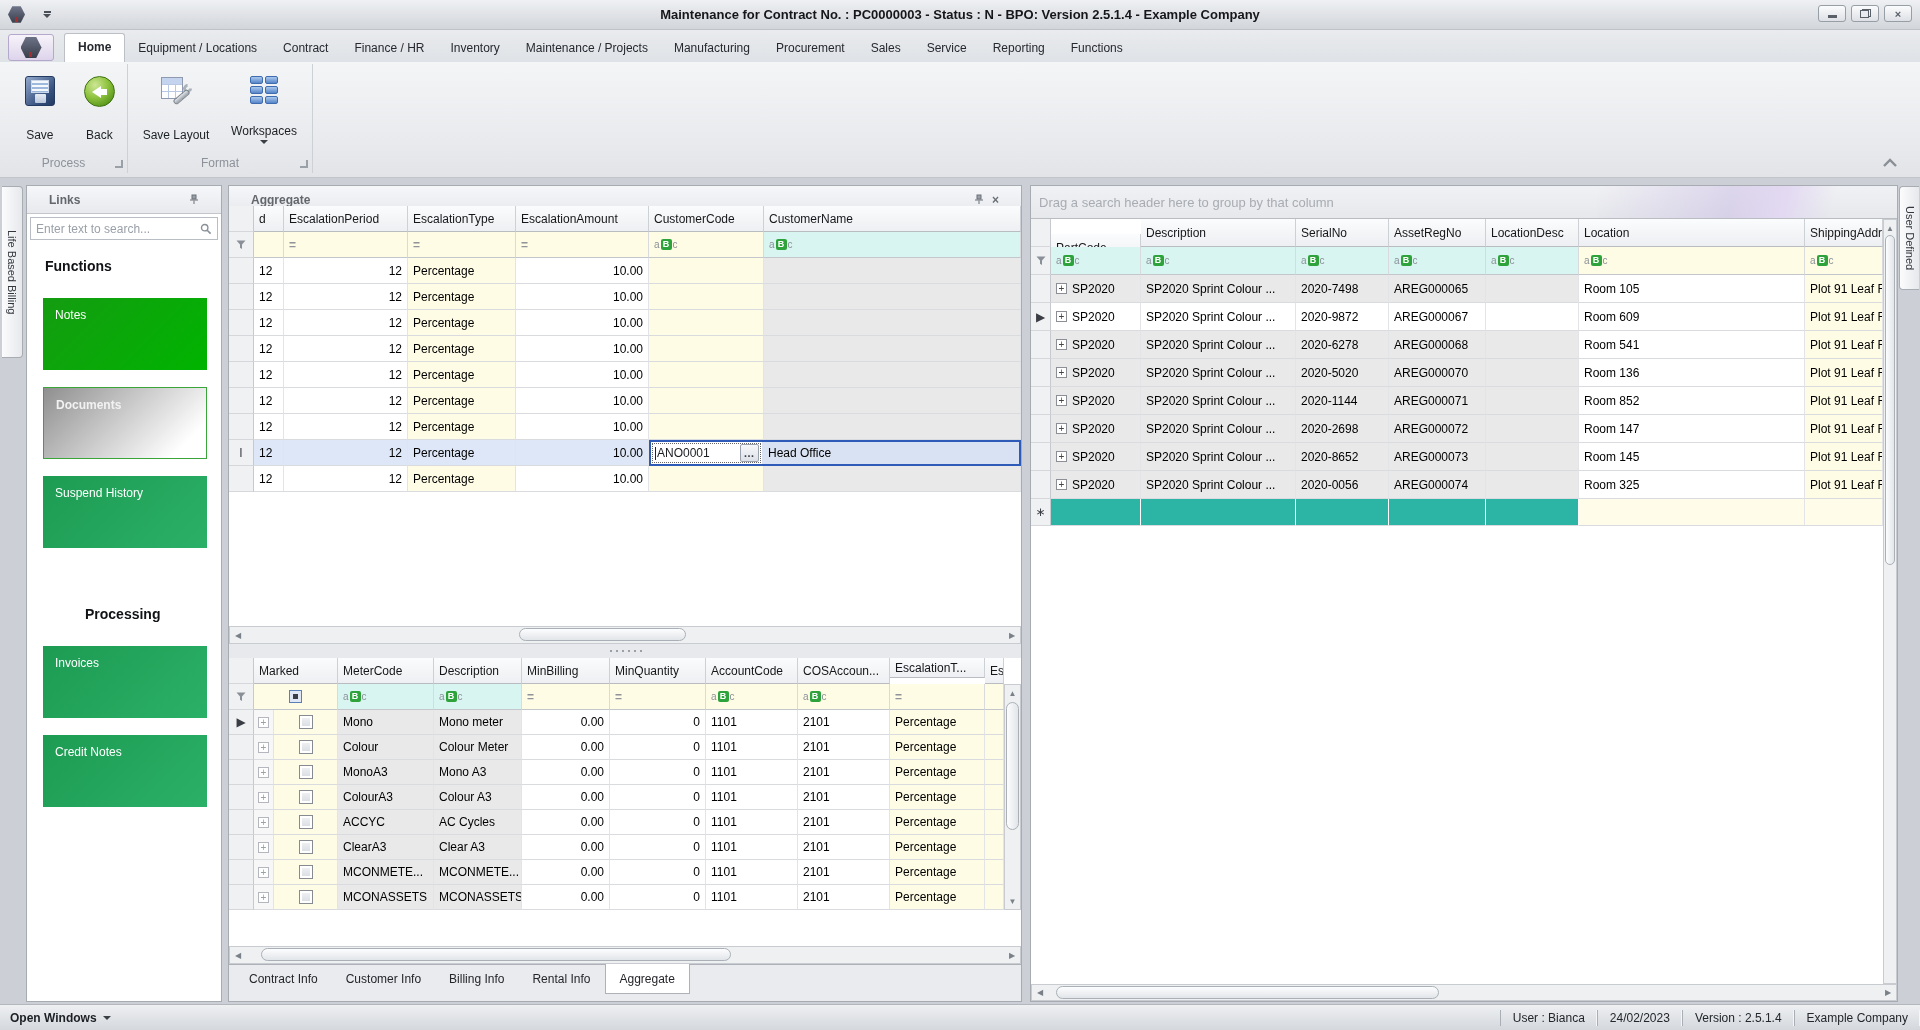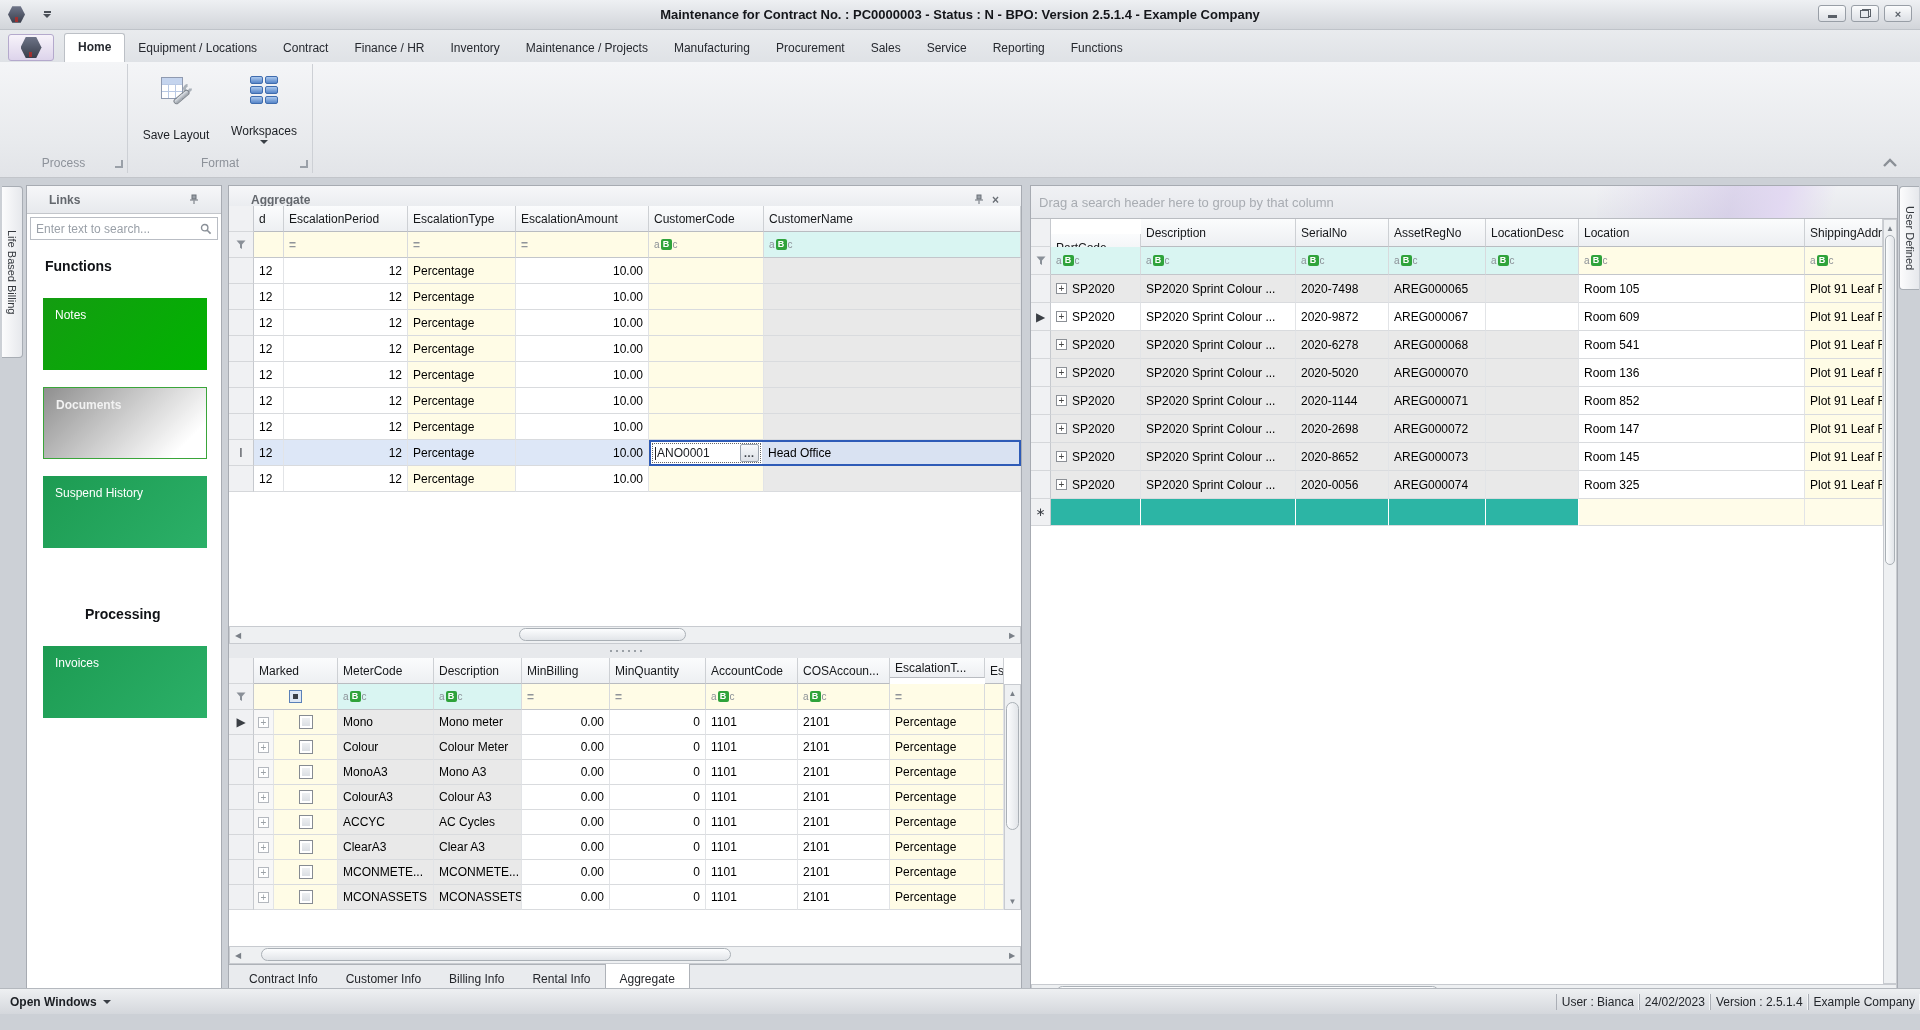--- a/index.html
+++ b/index.html
@@ -189,27 +189,27 @@
   .groupby::after { content:''; position:absolute; right:0; top:0; width:300px; height:100%;
     background:linear-gradient(105deg,rgba(197,181,226,0) 0%,rgba(197,181,226,.45) 45%,rgba(226,216,242,.95) 62%,rgba(197,181,226,0) 78%); }
   .rgrid { position:absolute; top:33px; left:0; width:852px; }
   .rgrid .hcell,.rgrid .fcell,.rgrid .cell,.rgrid .indc { height:28px; }
   .rgrid .row-new .cell { background:#2cb5a5; border-right:1px solid #fff; }
   .rgrid .row-new .cell.cream { background:#fffce9; border-right:1px solid #e2e4e7; }
   .r-vscroll { right:0; top:33px; bottom:17px; width:14px; }
   .r-hscroll { bottom:0; height:17px; }
 
   
-  .statusbar { position:absolute; left:0; bottom:16px; width:1920px; height:26px;
+  .statusbar { position:absolute; left:0; bottom:0; width:1920px; height:26px;
     background:linear-gradient(#eef0f2,#d4d7dc); border-top:1px solid #b4b8be;
     display:flex; align-items:center; }
   .sb-left { display:flex; align-items:center; gap:6px; padding-left:10px; font-weight:bold; color:#1c1f24; }
   .sb-left .tri { width:0; height:0; border-left:4px solid transparent; border-right:4px solid transparent; border-top:4px solid #3a3f46; }
   .sb-right { margin-left:auto; display:flex; height:100%; align-items:center; }
-  .sb-item { padding:0 5px; height:16px; display:flex; align-items:center; border-left:1px solid #aaaeb5;
+  .sb-item { padding:0 12px; height:16px; display:flex; align-items:center; border-left:1px solid #aaaeb5;
     box-shadow:-1px 0 0 #f4f6f8 inset; color:#23262b; white-space:nowrap; }
 </style>
 </head>
 <body>
 
 <div class="titlebar">
   <div class="hexlogo"></div>
   <div class="qat-arrow">
     <span class="bar"></span>
       <span class="tri"></span>
@@ -253,20 +253,33 @@
       </div>
     <div class="mdibtn">
         <span class="mdi-restore"></span>
       </div>
     <div class="mdibtn">×</div>
   </div>
 </div>
 
 <div class="ribbon">
   <div class="rgroup" style="left:0; width:128px;">
+    <div class="rbtns">
+      <div class="rbtn">
+        <div class="icon-save"></div>
+        <div class="lbl">Save</div>
+      </div>
+      <div class="rbtn" style="width:46px;">
+        <div class="icon-back">
+            <span class="tri"></span>
+            <span class="tail"></span>
+          </div>
+        <div class="lbl">Back</div>
+      </div>
+    </div>
     <div class="glabel">Process</div>
     <div class="launcher"></div>
   </div>
   <div class="rgroup" style="left:128px; width:185px;">
     <div class="rbtns">
       <div class="rbtn wide">
         <div class="icon-layout">
           <span class="sheet"></span>
             <span class="ring"></span>
             <span class="wrench"></span>
@@ -321,20 +334,21 @@
           <line x1="7.2" y1="7.2" x2="10.6" y2="10.6" stroke="#8a9098" stroke-width="1.6"></line>
         </svg>
     </div>
     <div class="links-body">
       <div class="links-h">Functions</div>
       <div class="link-btn btn-notes">Notes</div>
       <div class="link-btn btn-docs">Documents</div>
       <div class="link-btn btn-jade">Suspend History</div>
       <div class="links-h links-h2">Processing</div>
       <div class="link-btn btn-jade">Invoices</div>
+      <div class="link-btn btn-jade">Credit Notes</div>
     </div>
   </div>
 
   <div class="panel agg-panel">
     <div class="panel-header">
       <span>Aggregate</span>
       <span class="ph-icons">
         <svg width="10" height="11" viewBox="0 0 10 11">
             <g stroke="#6b7178" fill="#9aa0a8">
               <rect x="3" y="1" width="4" height="4"></rect>

